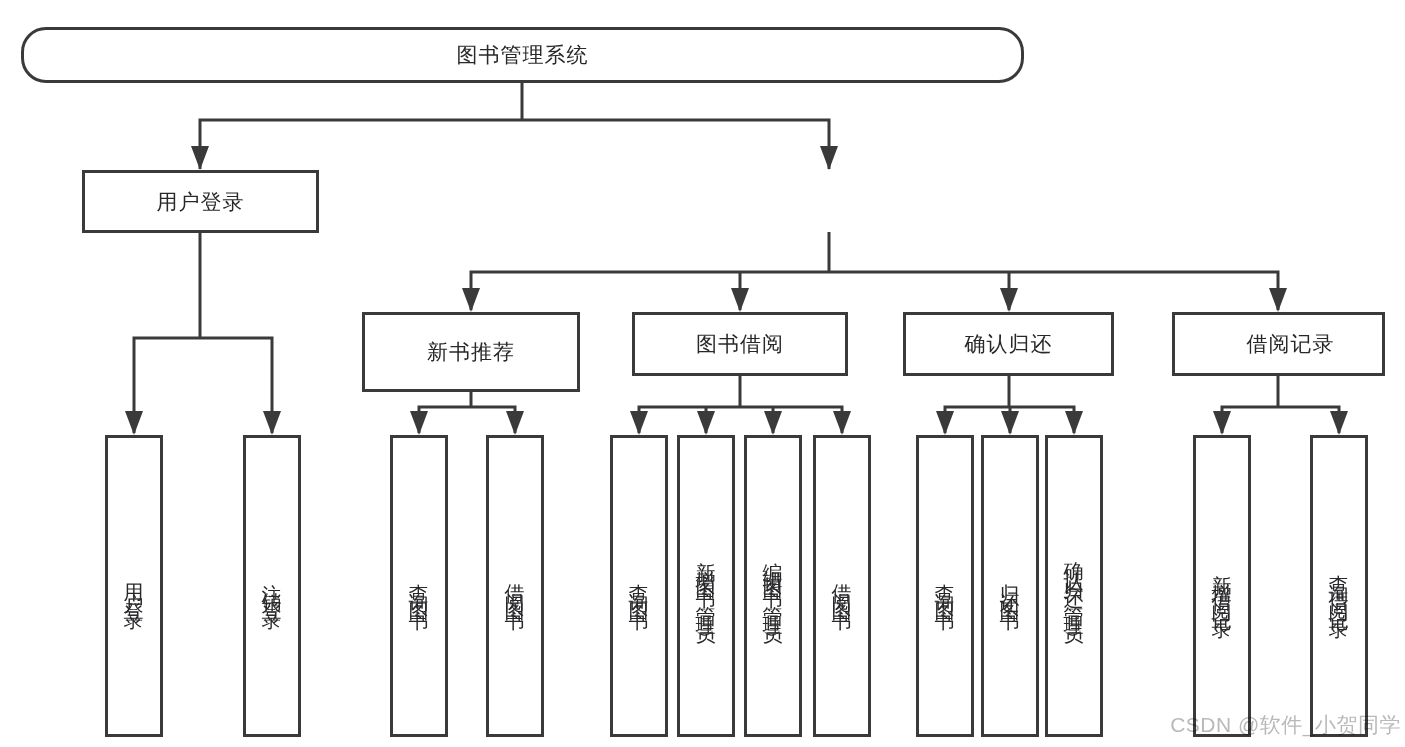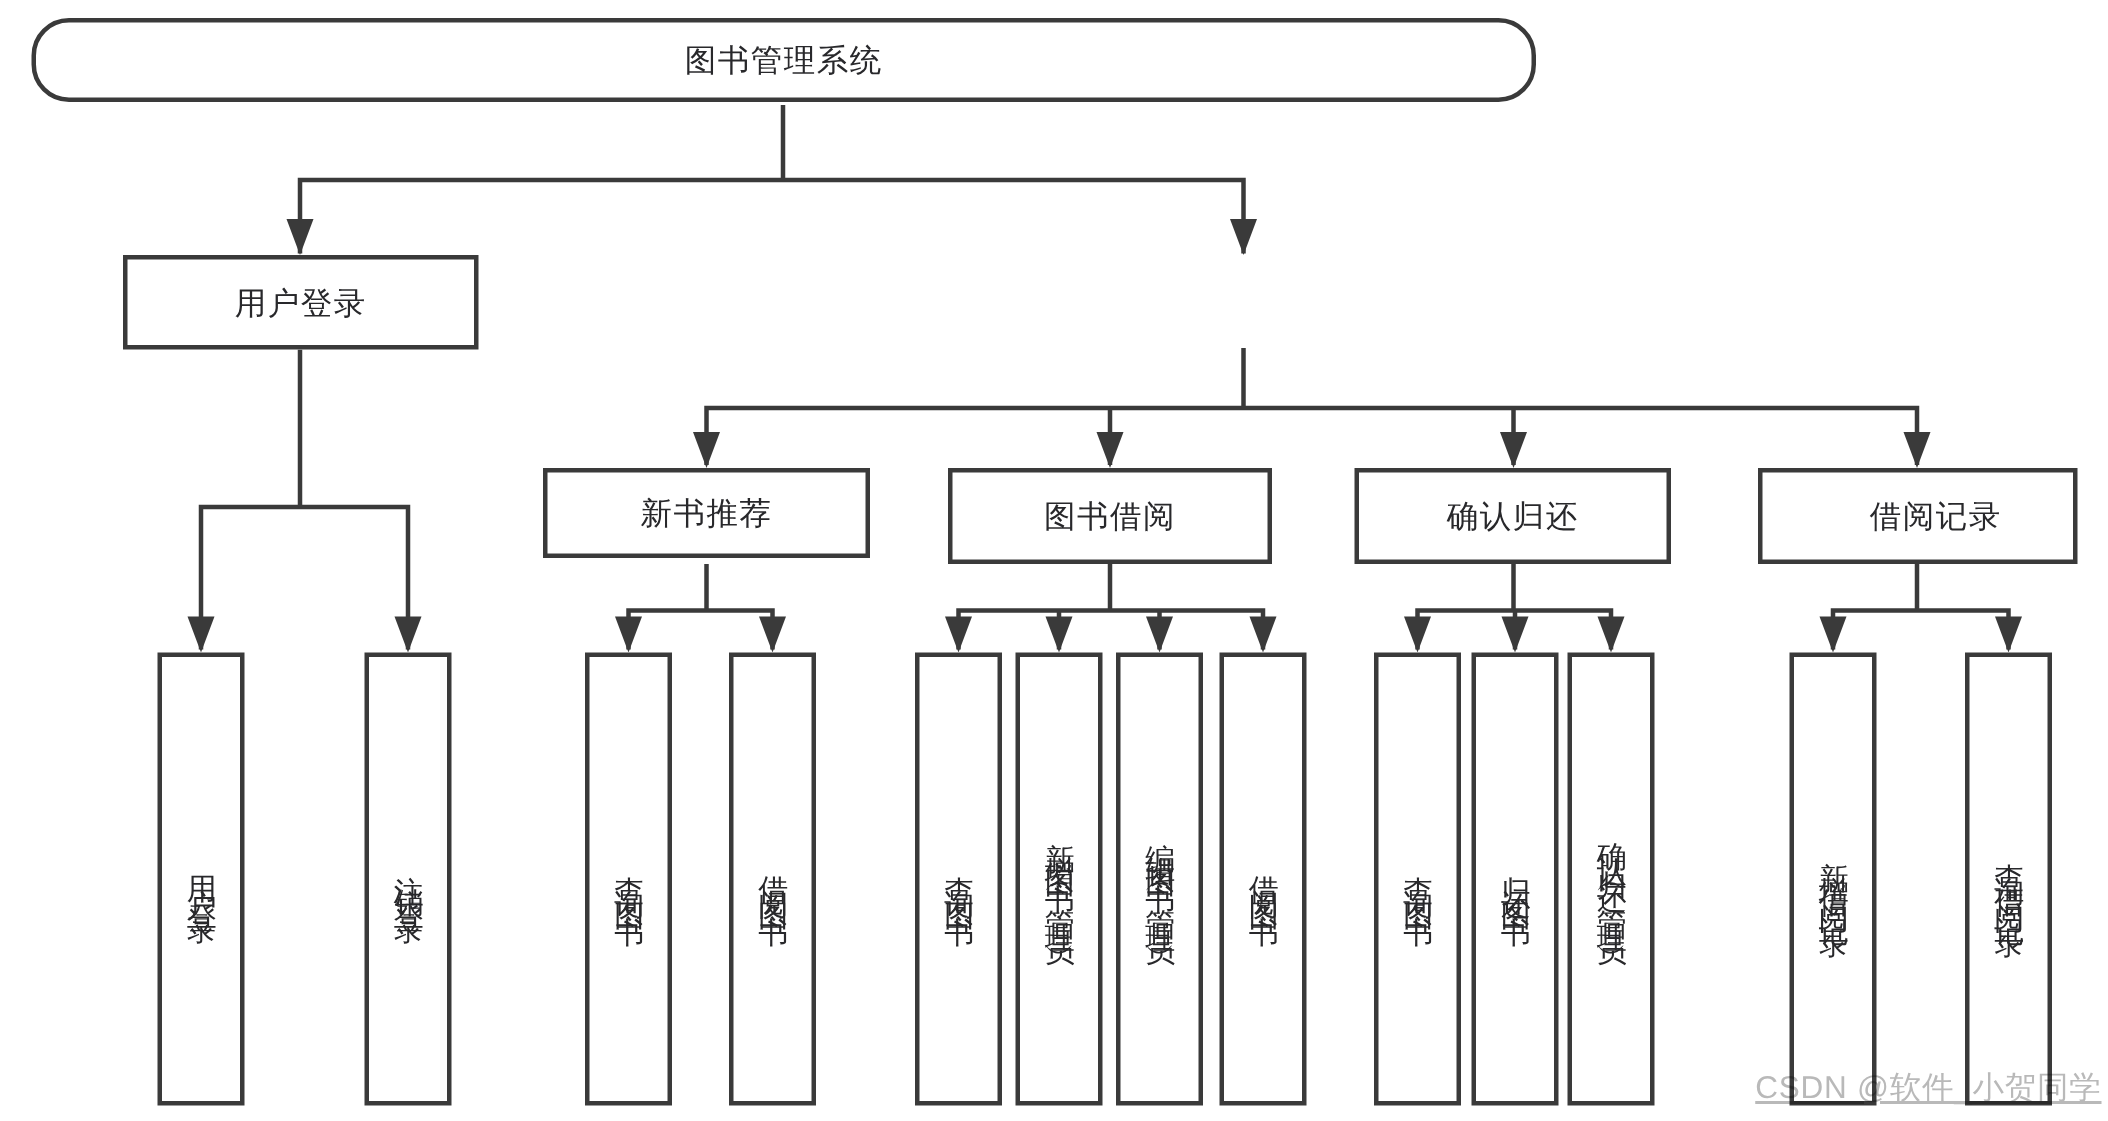--- a/index.html
+++ b/index.html
@@ -23,21 +23,21 @@
     color:var(--text);
   }
   .node{font-size:21px;letter-spacing:1px;white-space:nowrap;}
   .vnode .vtext{
     writing-mode:vertical-rl;text-orientation:mixed;
     font-size:20px;letter-spacing:9px;line-height:1;
   }
   .watermark{
     position:absolute;right:4px;bottom:8px;
     font-size:21px;letter-spacing:0.5px;color:var(--wm);
-    mix-blend-mode:multiply;white-space:nowrap;z-index:5;text-decoration:underline;
+    mix-blend-mode:multiply;white-space:nowrap;z-index:5;
   }
 </style>
 </head>
 <body>
 
 <div class="stage">
 
   <svg class="edges" width="1405" height="747" viewBox="0 0 1405 747">
 
     <path d="M522 70 V120 M200 169 V120 H829 V169"></path>
@@ -67,29 +67,29 @@
     <path d="M1009 376 V407 M945 433 V407 H1074 V433 M1010 407 V433"></path>
     <polygon points="936,411 954,411 945,435"></polygon>
     <polygon points="1001,411 1019,411 1010,435"></polygon>
     <polygon points="1065,411 1083,411 1074,435"></polygon>
 
     <path d="M1278 376 V407 M1222 433 V407 H1339 V433"></path>
     <polygon points="1213,411 1231,411 1222,435"></polygon>
     <polygon points="1330,411 1348,411 1339,435"></polygon>
   </svg>
 
-  <div class="node" style="left:21px;top:12px;width:1003px;height:56px;border-radius:25px;">
+  <div class="node" style="left:21px;top:27px;width:1003px;height:56px;border-radius:25px;">
     <span>图书管理系统</span>
   </div>
 
   <div class="node" style="left:82px;top:170px;width:237px;height:63px;">
     <span>用户登录</span>
   </div>
 
-  <div class="node" style="left:362px;top:312px;width:218px;height:60px;">
+  <div class="node" style="left:362px;top:312px;width:218px;height:80px;">
     <span>新书推荐</span>
   </div>
   <div class="node" style="left:632px;top:312px;width:216px;height:64px;">
     <span>图书借阅</span>
   </div>
   <div class="node" style="left:903px;top:312px;width:211px;height:64px;">
     <span>确认归还</span>
   </div>
   <div class="node" style="left:1172px;top:312px;width:213px;height:64px;padding-left:24px;">
     <span>借阅记录</span>

